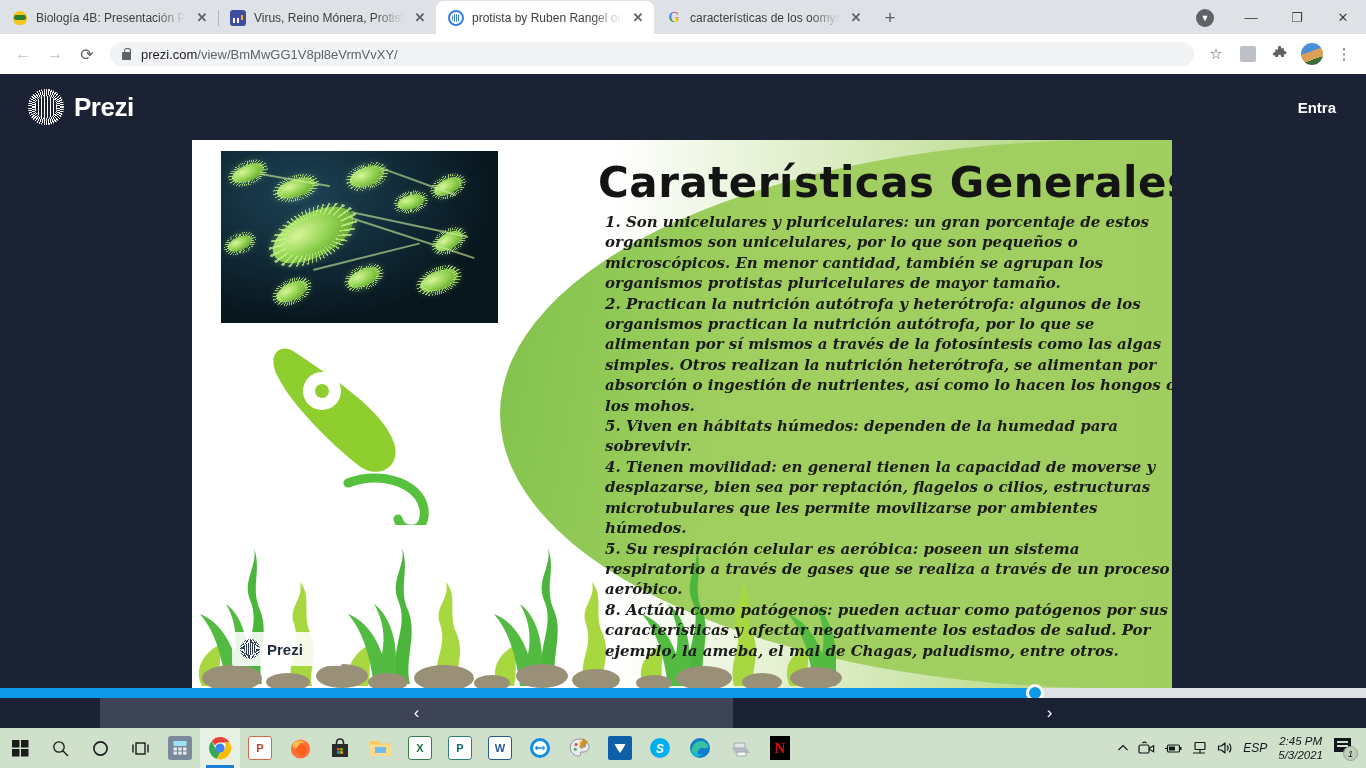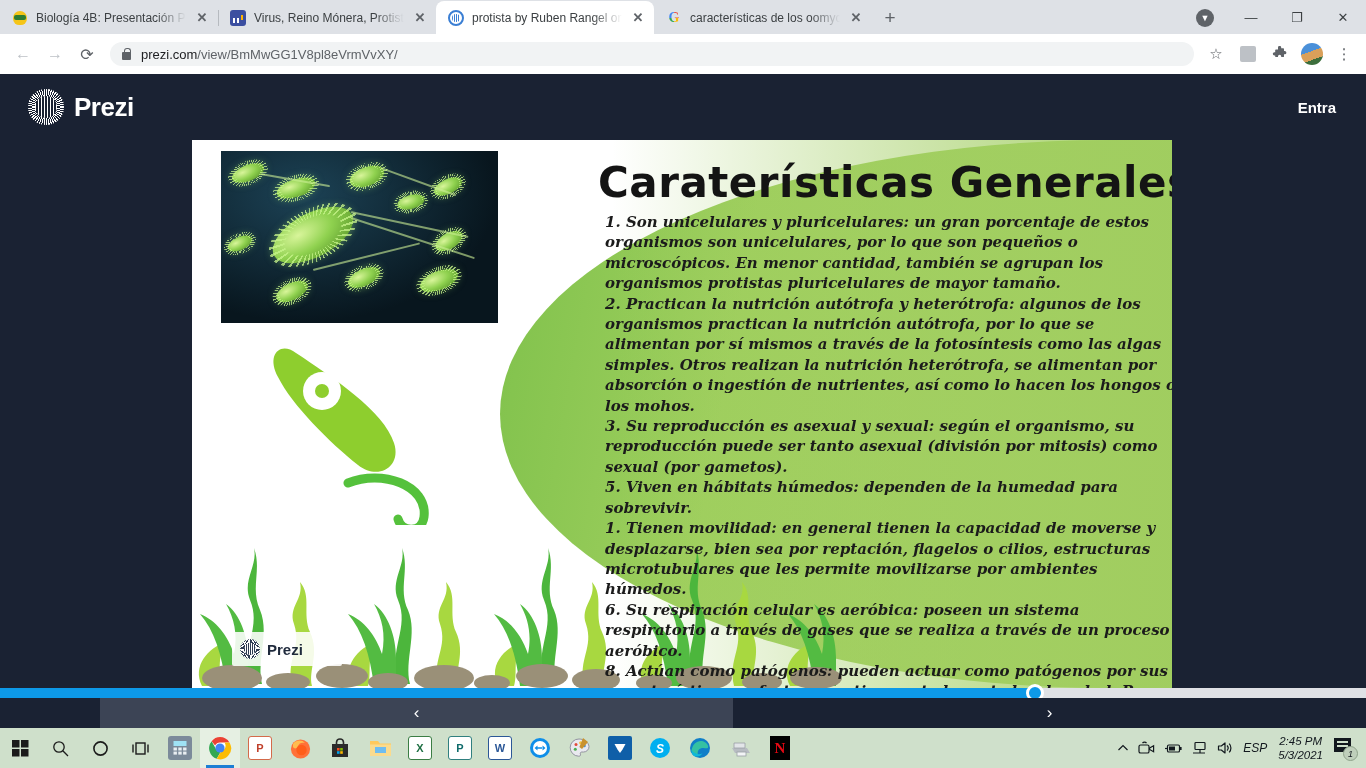--- a/index.html
+++ b/index.html
@@ -528,24 +528,23 @@
       <div class="prezi-watermark">
         <span class="wm-mark"></span>
         <span class="wm-text">Prezi</span>
       </div>
 
       <div class="slide-title">Caraterísticas Generales</div>
 
       <div class="slide-body">
         <p>1. Son unicelulares y pluricelulares: un gran porcentaje de estos organismos son unicelulares, por lo que son pequeños o microscópicos. En menor cantidad, también se agrupan los organismos protistas pluricelulares de mayor tamaño.</p>
         <p>2. Practican la nutrición autótrofa y heterótrofa: algunos de los organismos practican la nutrición autótrofa, por lo que se alimentan por sí mismos a través de la fotosíntesis como las algas simples. Otros realizan la nutrición heterótrofa, se alimentan por absorción o ingestión de nutrientes, así como lo hacen los hongos o los mohos.</p>
-        <p>3. Su reproducción es asexual y sexual: según el organismo, su reproducción puede ser tanto asexual (división por mitosis) como sexual (por gametos).</p>
         <p>5. Viven en hábitats húmedos: dependen de la humedad para sobrevivir.</p>
-        <p>1. Tienen movilidad: en general tienen la capacidad de moverse y desplazarse, bien sea por reptación, flagelos o cilios, estructuras microtubulares que les permite movilizarse por ambientes húmedos.</p>
-        <p>6. Su respiración celular es aeróbica: poseen un sistema respiratorio a través de gases que se realiza a través de un proceso aeróbico.</p>
+        <p>4. Tienen movilidad: en general tienen la capacidad de moverse y desplazarse, bien sea por reptación, flagelos o cilios, estructuras microtubulares que les permite movilizarse por ambientes húmedos.</p>
+        <p>5. Su respiración celular es aeróbica: poseen un sistema respiratorio a través de gases que se realiza a través de un proceso aeróbico.</p>
         <p>8. Actúan como patógenos: pueden actuar como patógenos por sus características y afectar negativamente los estados de salud. Por ejemplo, la ameba, el mal de Chagas, paludismo, entre otros.</p>
       </div>
 
     </div>
   </div>
 
   <div class="progressbar">
     <div class="progress-fill"></div>
     <div class="progress-knob"></div>
   </div>

